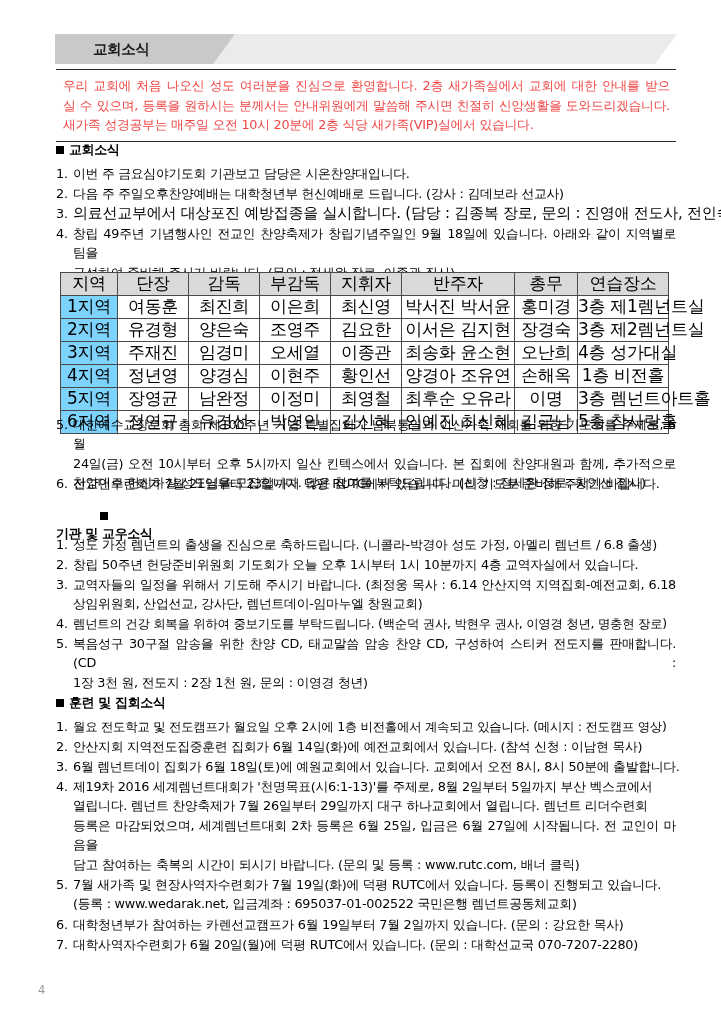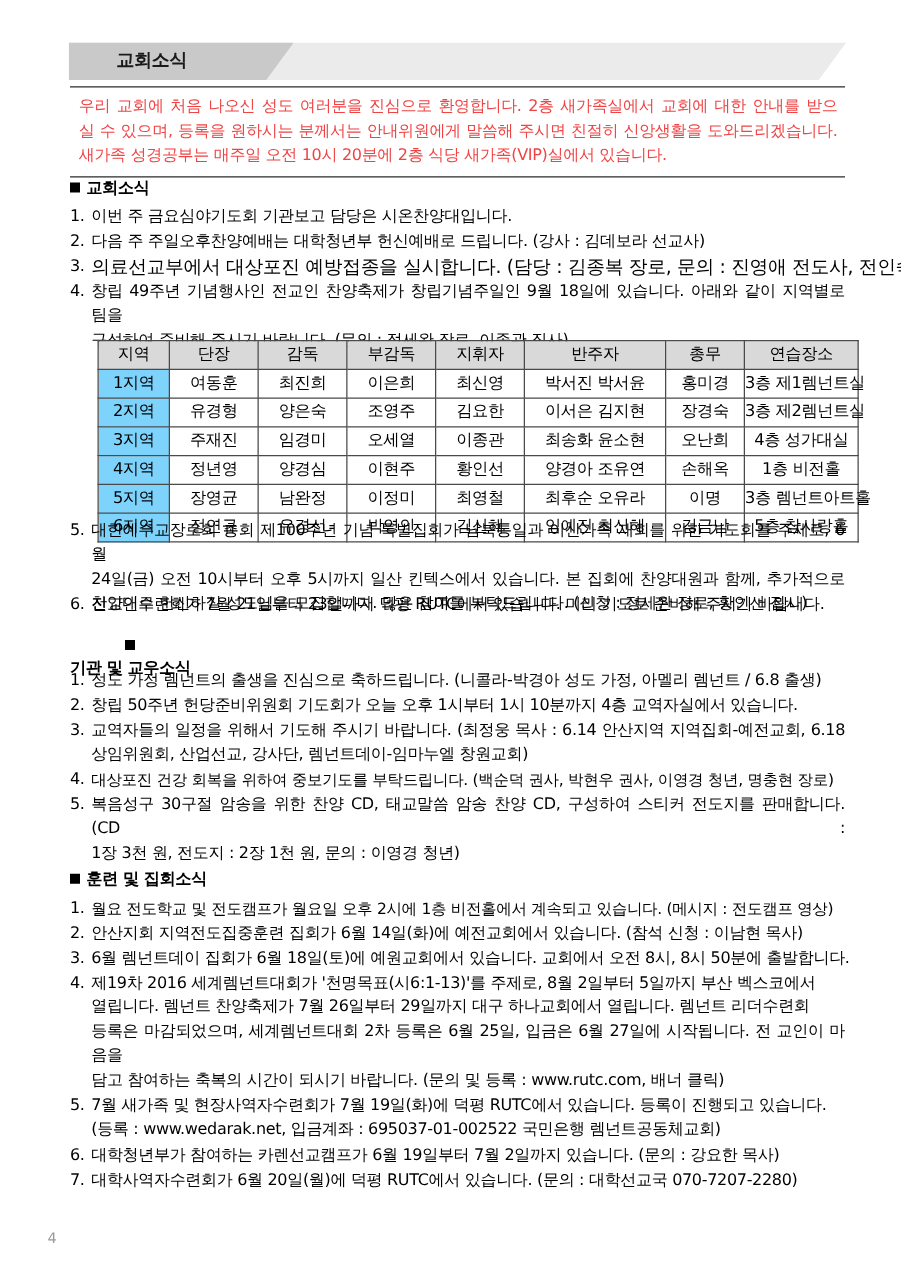--- a/index.html
+++ b/index.html
@@ -120,26 +120,26 @@
   }
   .item-body .ln.jst {
     white-space: normal;
     text-align: justify;
     text-align-last: justify;
   }
 
   
   .zone-table {
     position: absolute;
-    left: 78px;
+    left: 60px;
     top: 272px;
     width: 600px;
     border-collapse: collapse;
     table-layout: fixed;
-    font-size: 13px;
+    font-size: 17px;
     letter-spacing: -0.3px;
   }
   .zone-table th,
   .zone-table td {
     border: 1px solid #4a4a4a;
     text-align: center;
     padding: 1px 0 2px;
     height: 19px;
     line-height: 17px;
     white-space: nowrap;
@@ -341,21 +341,21 @@
     <span class="item-num">3.</span>
     <span class="item-body">
       <span class="ln jst">교역자들의 일정을 위해서 기도해 주시기 바랍니다. (최정웅 목사 : 6.14 안산지역 지역집회-예전교회, 6.18</span>
       <span class="ln">상임위원회, 산업선교, 강사단, 렘넌트데이-임마누엘 창원교회)</span>
     </span>
   </div>
 
   <div class="item" style="left:56px; top:614px; width:622px;">
     <span class="item-num">4.</span>
     <span class="item-body">
-      <span class="ln" style="font-size:12.4px;">대상포진 건강 회복을 위하여 중보기도를 부탁드립니다. (백순덕 권사, 박현우 권사, 이영경 청년, 명충현 장로)</span>
+      <span class="ln" style="font-size:12.4px;">렘넌트의 건강 회복을 위하여 중보기도를 부탁드립니다. (백순덕 권사, 박현우 권사, 이영경 청년, 명충현 장로)</span>
     </span>
   </div>
 
   <div class="item" style="left:56px; top:634px; width:620px;">
     <span class="item-num">5.</span>
     <span class="item-body">
       <span class="ln jst">복음성구 30구절 암송을 위한 찬양 CD, 태교말씀 암송 찬양 CD, 구성하여 스티커 전도지를 판매합니다. (CD :</span>
       <span class="ln">1장 3천 원, 전도지 : 2장 1천 원, 문의 : 이영경 청년)</span>
     </span>
   </div>

